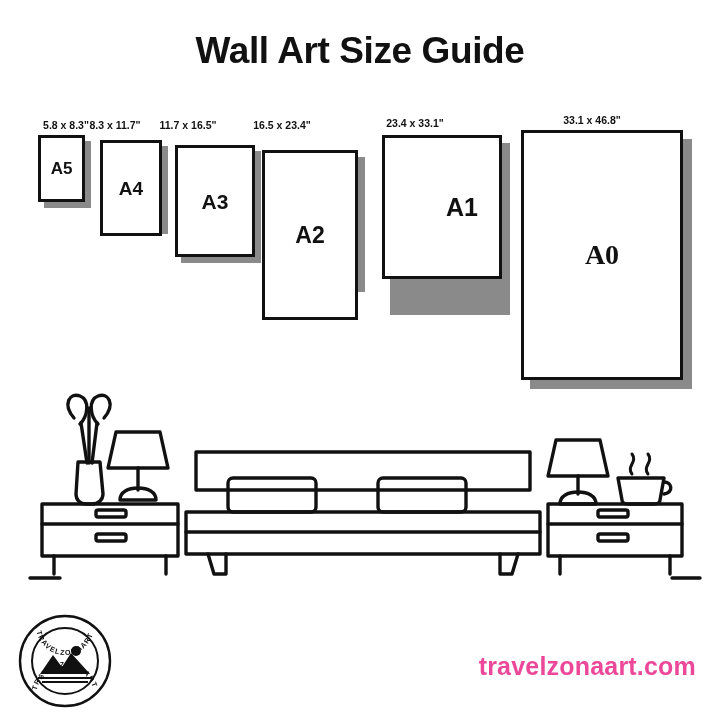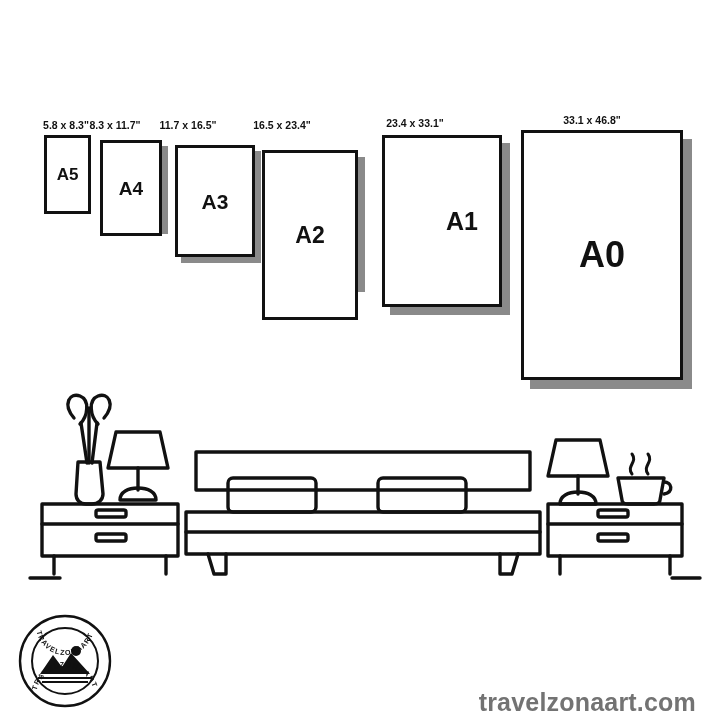--- a/index.html
+++ b/index.html
@@ -96,37 +96,37 @@
     top: 6px;
     width: 94px;
     height: 94px;
   }
   #site {
     position: absolute;
     right: 24px;
     top: 44px;
     font-size: 25px;
     font-weight: bold;
-    color: #737373;
+    color: #ec4899;
     letter-spacing: 0.2px;
-    margin-top: 36px;
   }
 </style>
 </head>
 <body>
 
 <div id="page">
 
+  <div id="title">Wall Art Size Guide</div>
 
   <div id="chart">
 
     <div class="frame-group">
       <div class="frame-dims" style="left:30px; top:19px; width:72px;">5.8 x 8.3"</div>
       <div class="frame-shadow" style="left:44px; top:41px; width:47px; height:67px;"></div>
-      <div class="frame-box" style="left:44px; top:35px; width:47px; height:79px;">
+      <div class="frame-box" style="left:38px; top:35px; width:47px; height:67px;">
         <span class="frame-label" style="font-size:17px;">A5</span>
       </div>
     </div>
 
     <div class="frame-group">
       <div class="frame-dims" style="left:69px; top:19px; width:92px;">8.3 x 11.7"</div>
       <div class="frame-shadow" style="left:106px; top:46px; width:62px; height:88px;"></div>
       <div class="frame-box" style="left:100px; top:40px; width:62px; height:96px;">
         <span class="frame-label" style="font-size:19px;">A4</span>
       </div>
@@ -144,30 +144,30 @@
       <div class="frame-dims" style="left:215px; top:19px; width:134px;">16.5 x 23.4"</div>
       <div class="frame-shadow" style="left:269px; top:57px; width:96px; height:135px;"></div>
       <div class="frame-box" style="left:262px; top:50px; width:96px; height:170px;">
         <span class="frame-label" style="font-size:23px;">A2</span>
       </div>
     </div>
 
     <div class="frame-group">
       <div class="frame-dims" style="left:337px; top:17px; width:156px;">23.4 x 33.1"</div>
       <div class="frame-shadow" style="left:390px; top:43px; width:120px; height:172px;"></div>
-      <div class="frame-box" style="left:382px; top:35px; width:120px; height:172px;padding-left:40px;">
+      <div class="frame-box" style="left:382px; top:35px; width:120px; height:144px;padding-left:40px;">
         <span class="frame-label" style="font-size:25px;">A1</span>
       </div>
     </div>
 
     <div class="frame-group">
       <div class="frame-dims" style="left:494px; top:14px; width:196px;">33.1 x 46.8"</div>
       <div class="frame-shadow" style="left:530px; top:39px; width:162px; height:250px;"></div>
       <div class="frame-box" style="left:521px; top:30px; width:162px; height:250px;">
-        <span class="frame-label" style="font-size:36px;">A0</span>
+        <span class="frame-label" style="font-size:28px;font-family:Liberation Serif, serif;">A0</span>
       </div>
     </div>
 
   </div>
 
   <div id="room">
     <svg width="720" height="230" viewBox="0 0 720 230" xmlns="http://www.w3.org/2000/svg">
       <g fill="none" stroke="#111111" stroke-width="3.4" stroke-linecap="round" stroke-linejoin="round">
 
         <line x1="30" y1="200" x2="60" y2="200"></line>

